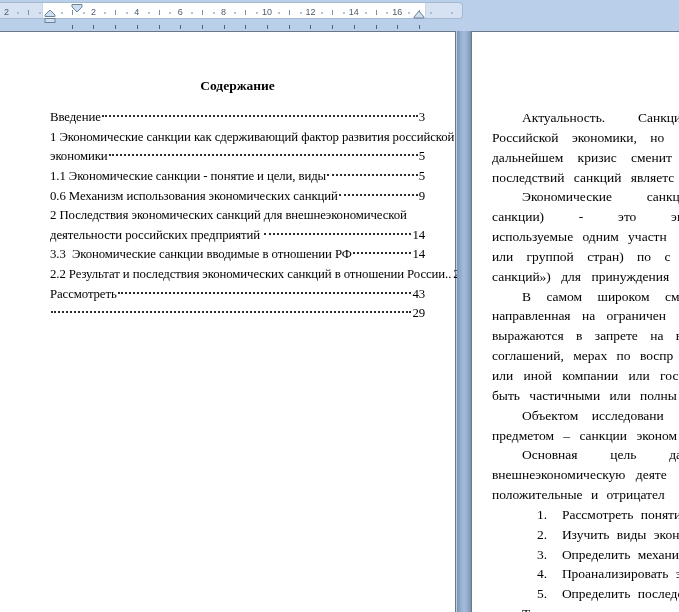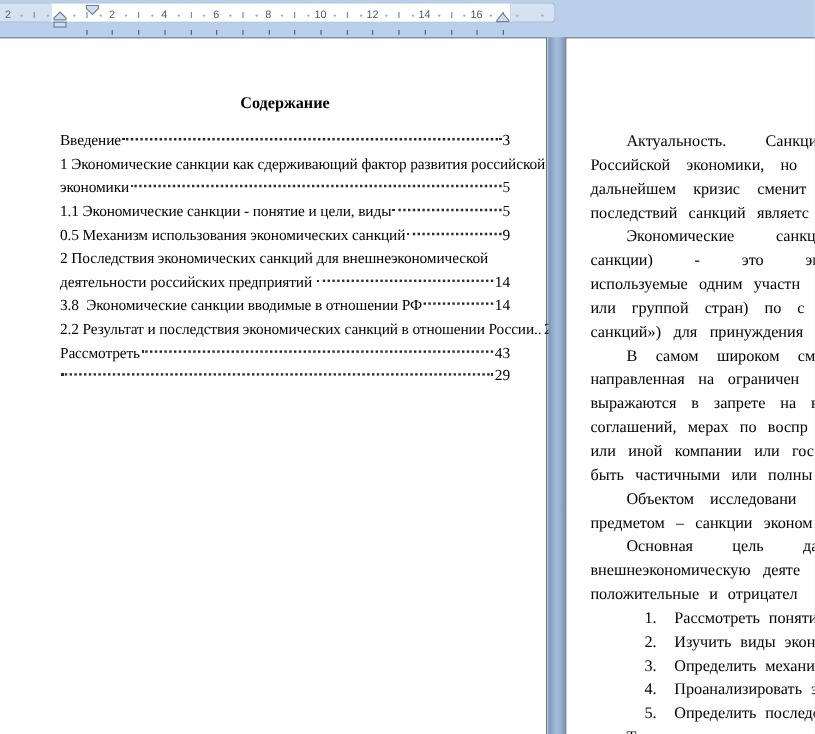--- a/index.html
+++ b/index.html
@@ -162,36 +162,36 @@
         <span class="toc-label">экономики</span>
         <span class="toc-leader"></span>
         <span class="toc-page">5</span>
       </div>
       <div class="toc-row">
         <span class="toc-label">1.1 Экономические санкции - понятие и цели, виды</span>
         <span class="toc-leader"></span>
         <span class="toc-page">5</span>
       </div>
       <div class="toc-row">
-        <span class="toc-label">0.5 Механизм использования экономических санкций</span>
+        <span class="toc-label">0.6 Механизм использования экономических санкций</span>
         <span class="toc-leader"></span>
         <span class="toc-page">9</span>
       </div>
       <div class="toc-row">
         <span class="toc-label">2 Последствия экономических санкций для внешнеэкономической</span>
         <span class="toc-leader no-dots"></span>
         <span class="toc-page"></span>
       </div>
       <div class="toc-row">
         <span class="toc-label">деятельности российских предприятий </span>
         <span class="toc-leader"></span>
         <span class="toc-page">14</span>
       </div>
       <div class="toc-row">
-        <span class="toc-label">3.8  Экономические санкции вводимые в отношении РФ</span>
+        <span class="toc-label">3.3  Экономические санкции вводимые в отношении РФ</span>
         <span class="toc-leader"></span>
         <span class="toc-page">14</span>
       </div>
       <div class="toc-row">
         <span class="toc-label">2.2 Результат и последствия экономических санкций в отношении России..</span>
         <span class="toc-leader no-dots"></span>
         <span class="toc-page">20</span>
       </div>
       <div class="toc-row">
         <span class="toc-label">Рассмотреть</span>

